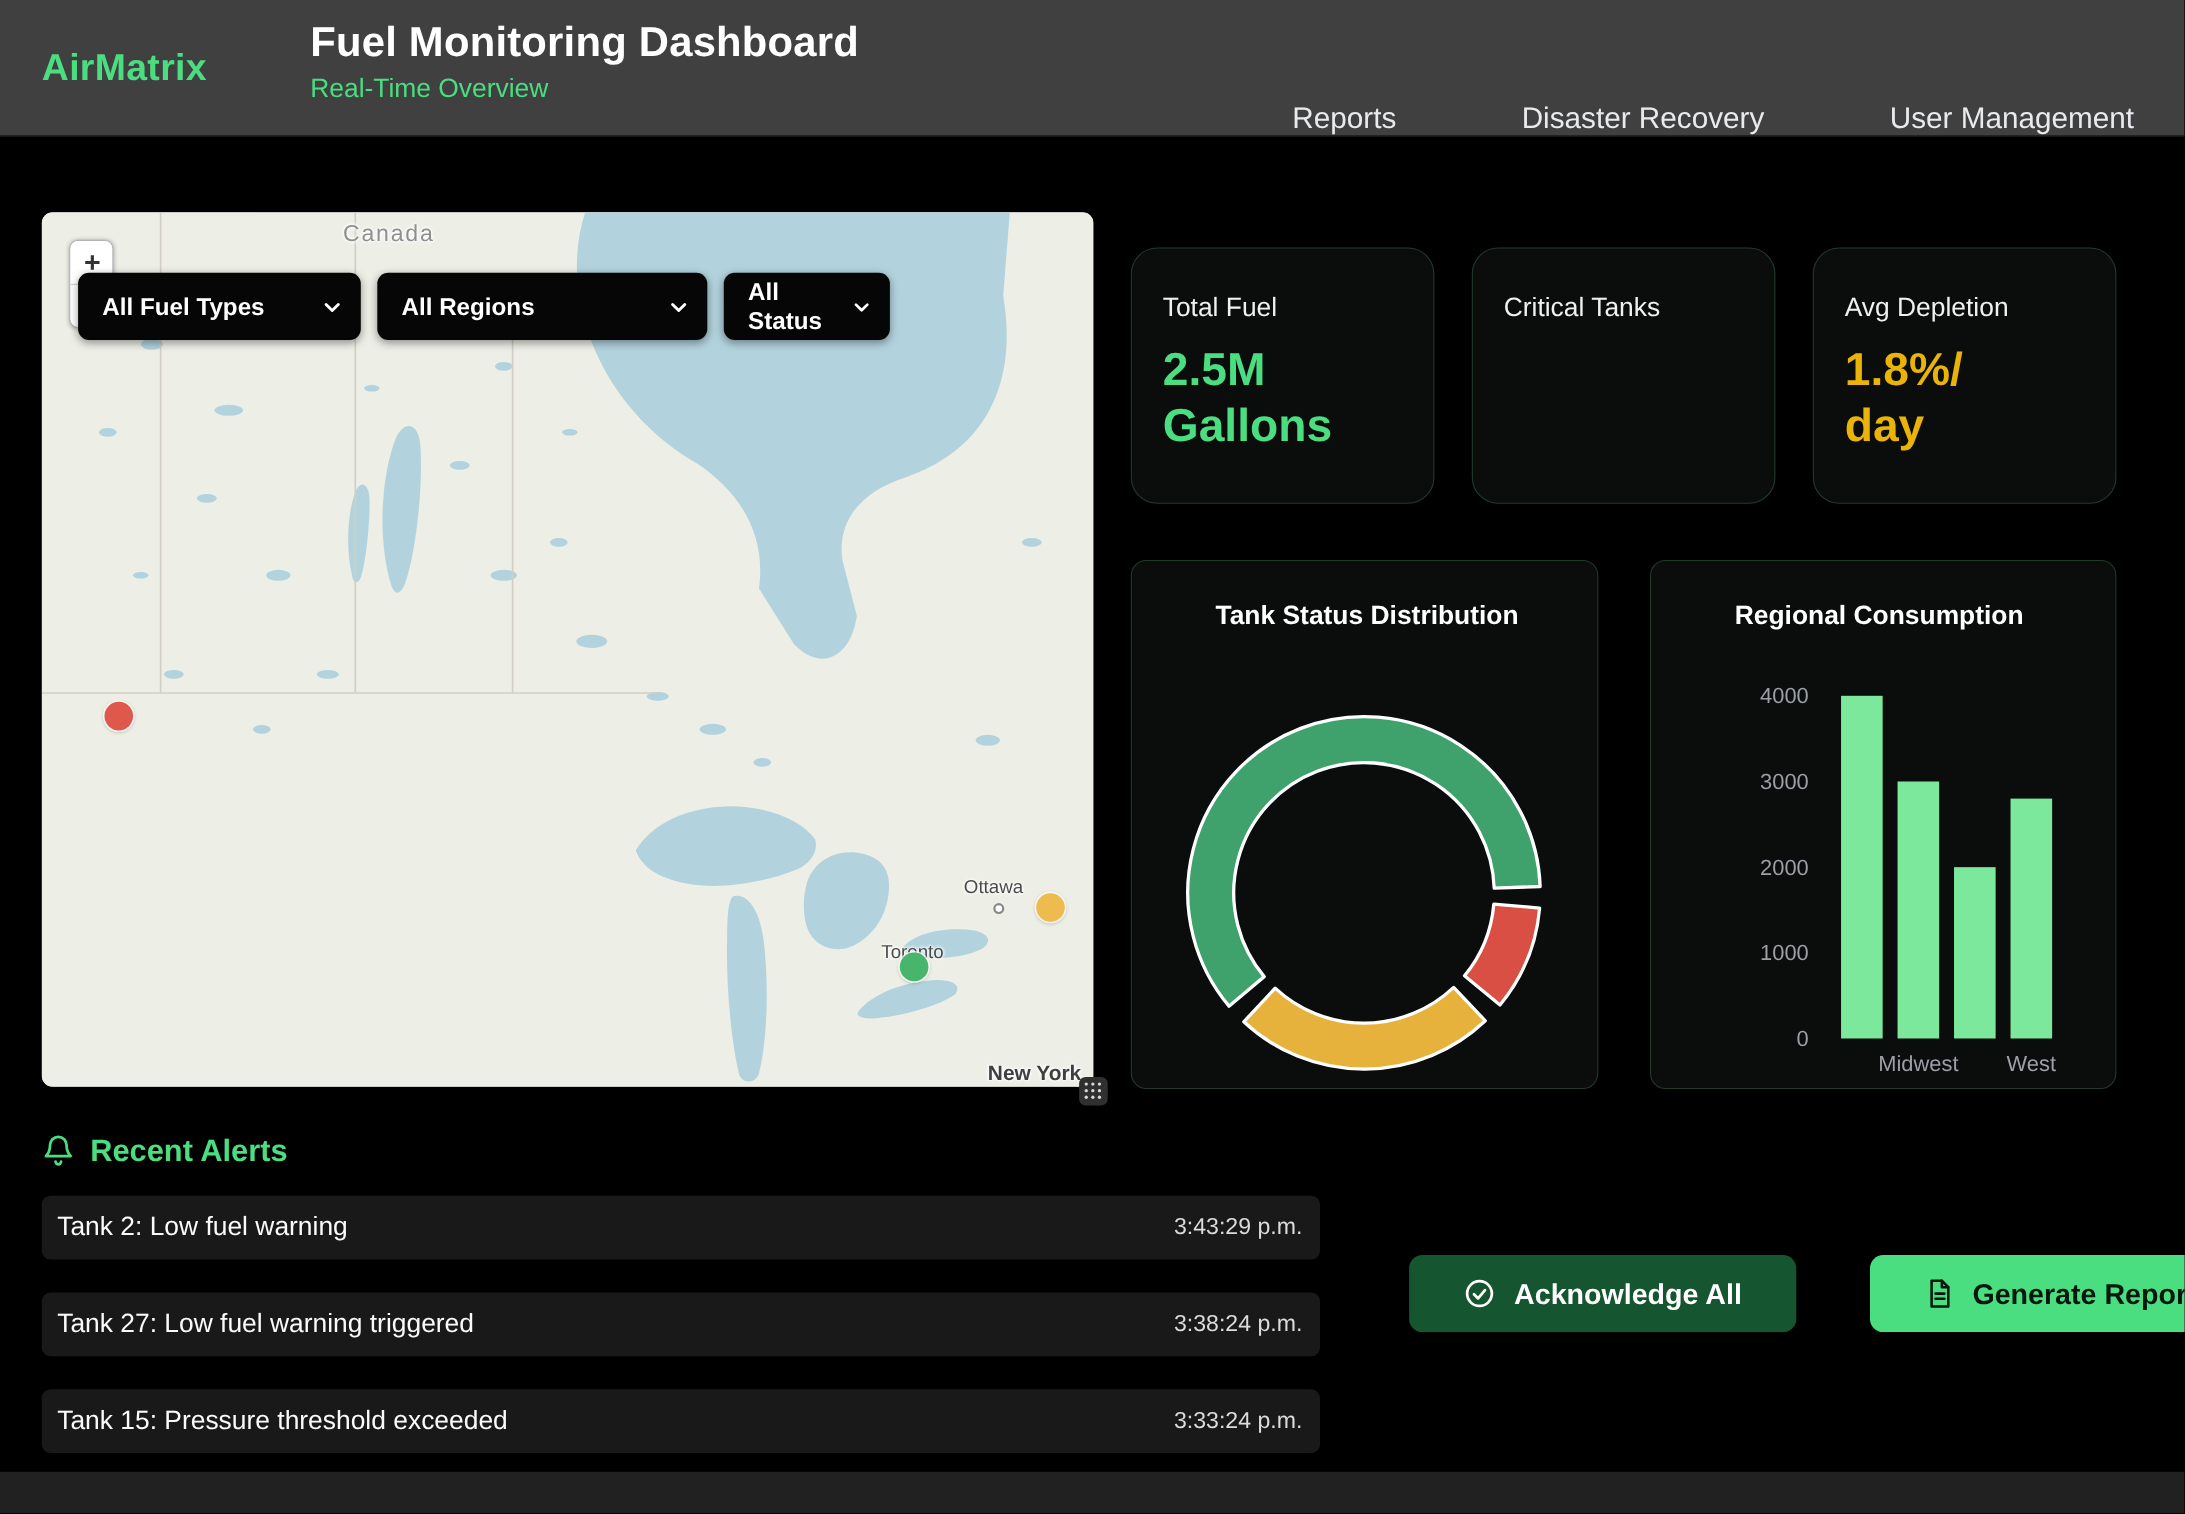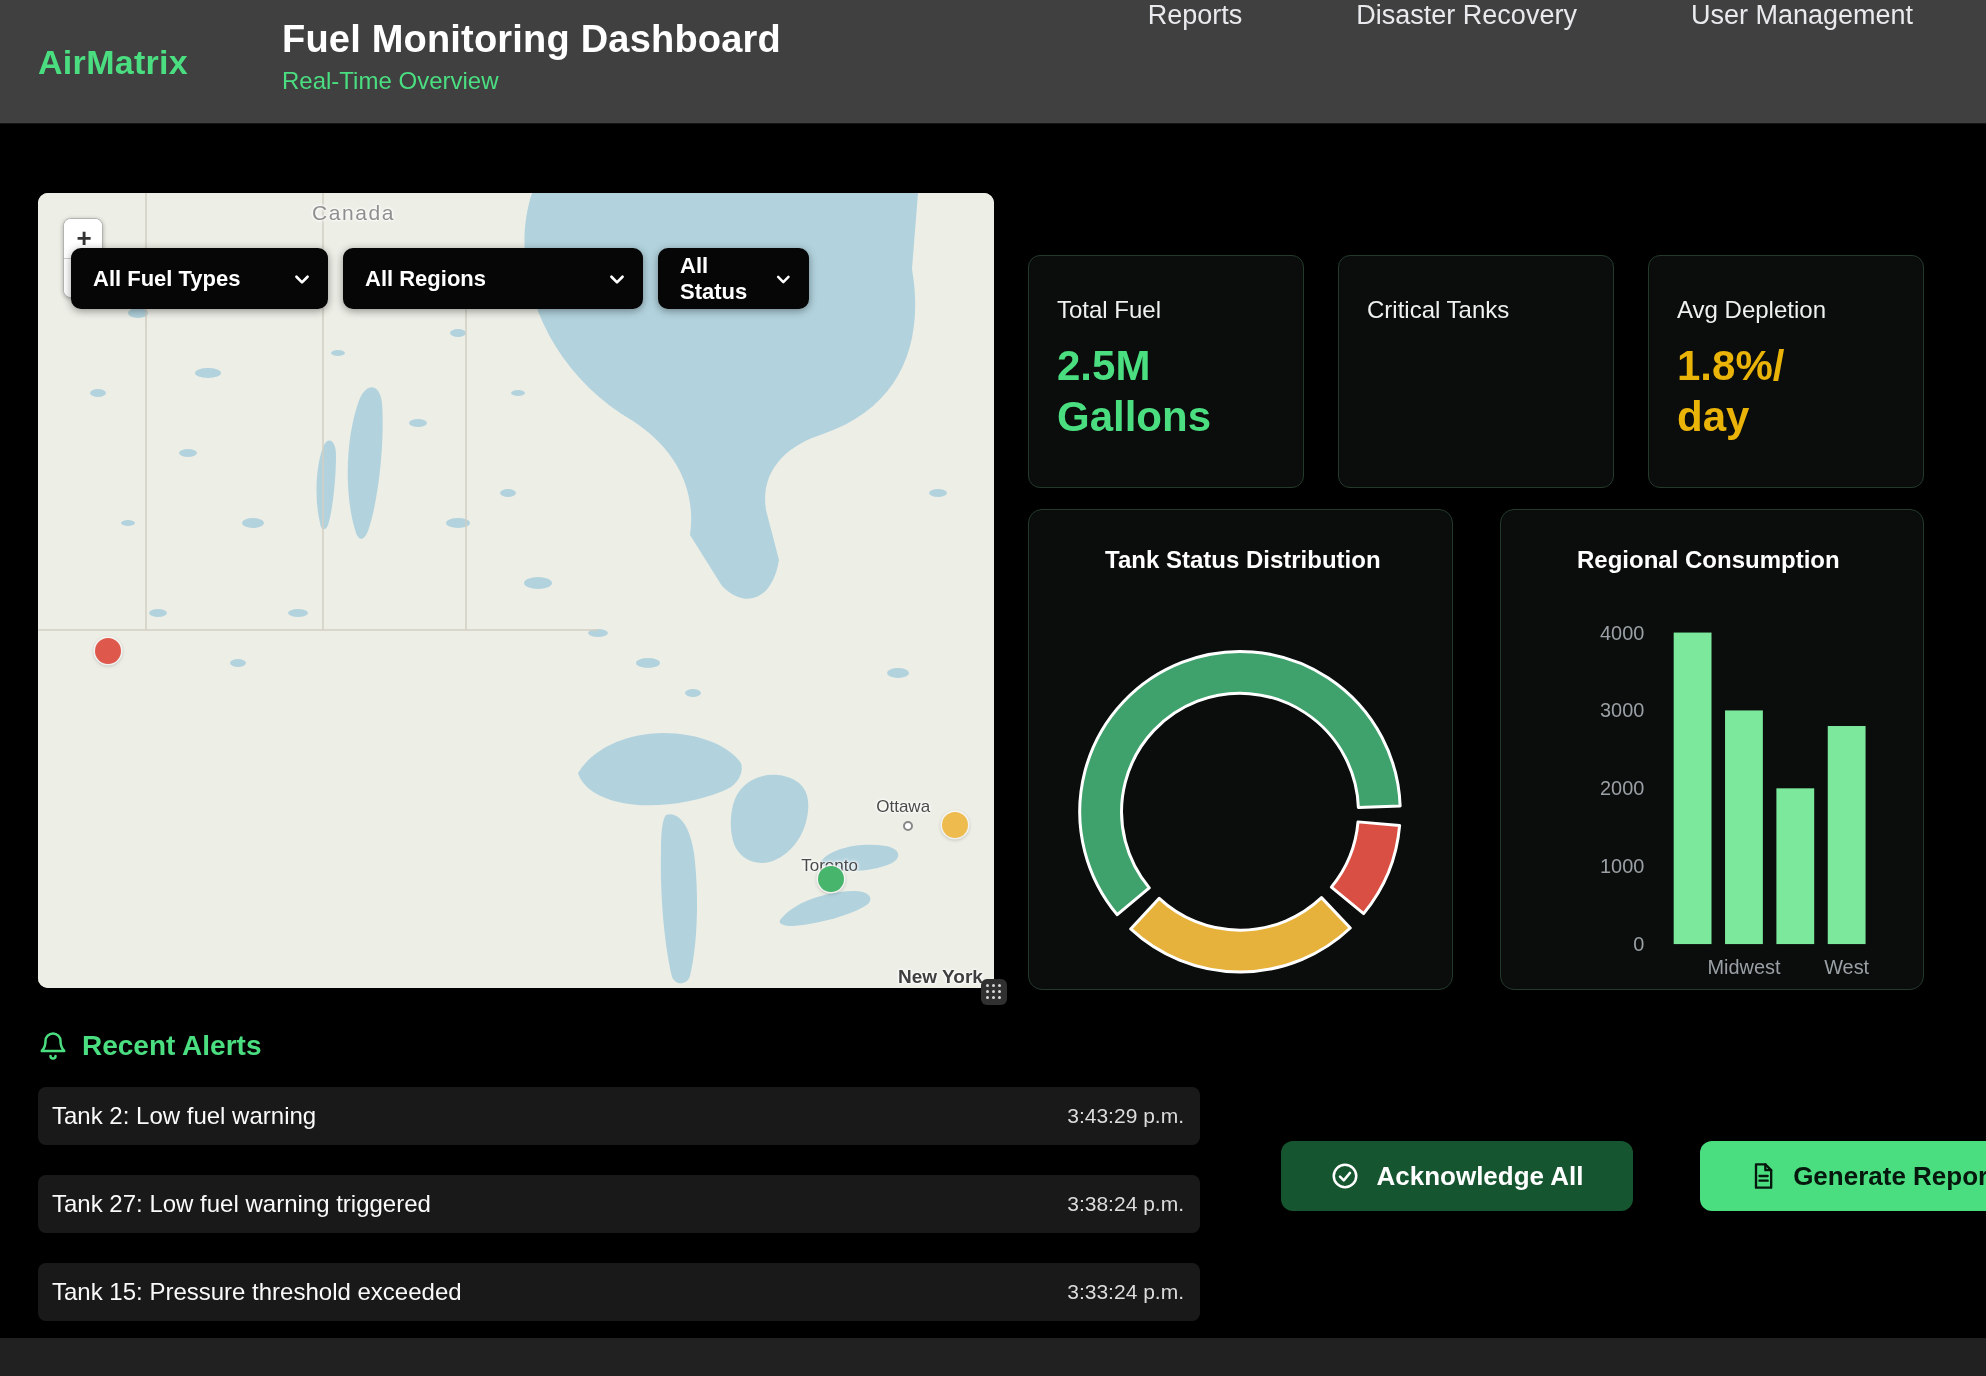--- a/index.html
+++ b/index.html
@@ -16,22 +16,22 @@
     background:#404040; border-bottom:1px solid #141414;
   }
   .brand {
     position:absolute; left:38px; top:50%; transform:translateY(-50%);
     font-size:34px; font-weight:bold; color:#4ade80; letter-spacing:0.3px; cursor:pointer;
   }
   .title-block { position:absolute; left:282px; top:18px; }
   .page-title { margin:0; font-size:38px; font-weight:bold; color:#fff; letter-spacing:0.2px; }
   .page-subtitle { margin-top:6px; font-size:24px; color:#4ade80; }
   .main-nav {
-    position:absolute; right:73px; top:0; height:100%;
-    display:flex; align-items:flex-start; gap:114px;
+    position:absolute; right:46px; top:0; height:100%;
+    display:flex; align-items:flex-end; gap:114px;
   }
   .main-nav a { color:#e8eaed; font-size:27px; font-weight:500; text-decoration:none; cursor:pointer; }
 
   
   #map {
     position:absolute; left:38px; top:193px; width:956px; height:795px;
     border-radius:10px; overflow:hidden; background:#edeee6; cursor:grab;
   }
   #map svg.basemap { position:absolute; inset:0; display:block; }
   .map-label {
@@ -71,21 +71,21 @@
     position:absolute; left:981px; top:979px; width:26px; height:26px; z-index:12;
     background:#303030; border-radius:6px; display:grid; place-items:center; cursor:pointer;
   }
   .attribution .dots { width:16px; height:16px; display:grid; grid-template-columns:repeat(3,1fr); gap:2.5px; }
   .attribution .dots i { width:3px; height:3px; background:#d8d8d8; border-radius:50%; }
 
   
   #stats { position:absolute; left:1028px; top:225px; display:flex; gap:34px; }
   .stat-card {
     width:276px; height:233px; background:#0a0d0b;
-    border:1px solid #233a2b; border-radius:12px; padding:40px 28px 28px;margin-top:30px;
+    border:1px solid #233a2b; border-radius:24px; padding:40px 28px 28px;
   }
   .stat-label { font-size:24px; color:#eef1ef; }
   .stat-value { margin-top:16px; font-size:42px; font-weight:bold; line-height:1.22; }
   .stat-value span { display:block; }
 
   
   #charts { position:absolute; left:1028px; top:509px; display:flex; gap:47px; }
   .chart-card {
     position:relative; height:481px; background:#0a0d0b;
     border:1px solid #233a2b; border-radius:14px; overflow:hidden;

